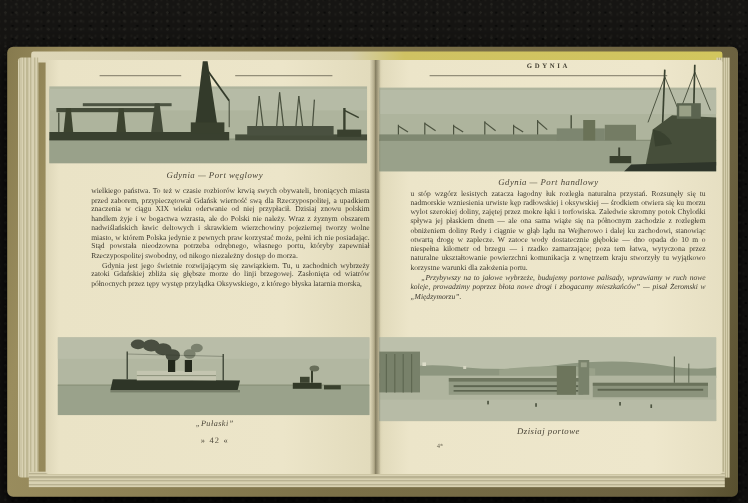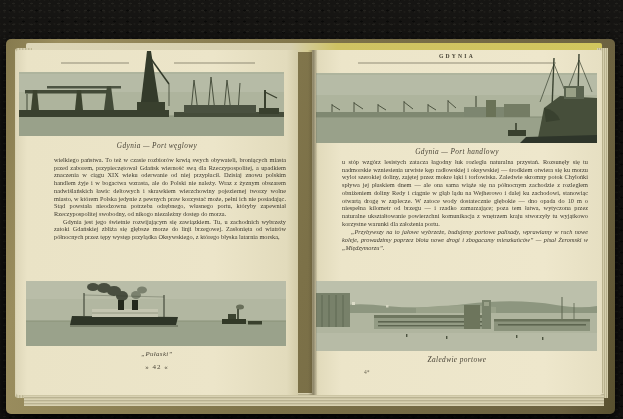--- a/index.html
+++ b/index.html
@@ -36,21 +36,21 @@
     position:absolute;left:597px;top:48px;width:11px;height:350px;
     background:repeating-linear-gradient(90deg,#d6cfae 0 1px,#b9b28e 1px 2px);
   }
   .edge-bottom{
     position:absolute;left:24px;top:393px;width:580px;height:13px;
     background:repeating-linear-gradient(180deg,#d8d1b2 0 1px,#b9b292 1px 2px,#cdc6a4 2px 3px);
   }
   
   .page{position:absolute;top:50px;height:345px;background:#ece5c9;}
   .page-left{
-    left:16px;width:282px;
+    left:38px;width:282px;
     background:linear-gradient(90deg,#ddd6b8 0,#eae3c6 4%,#ece5c9 70%,#e2dbbc 96%,#d3cca9 100%);
     border-radius:2px 0 0 2px;
   }
   .page-right{
     left:312px;width:290px;
     background:linear-gradient(90deg,#cfc8a5 0,#e2dbbc 2.5%,#ece5c9 10%,#eee7cc 80%,#e6dfc2 100%);
     border-radius:0 2px 2px 0;
   }
   .gutter{
     position:absolute;left:308px;top:50px;width:9px;height:345px;
@@ -266,18 +266,18 @@
       <line x1="246" y1="16" x2="246" y2="38" stroke="#5d6550" stroke-width="1"></line>
       <line x1="258" y1="22" x2="258" y2="38" stroke="#5d6550" stroke-width="0.8"></line>
 
       <g fill="#4c5340">
         <rect x="90" y="53" width="1.4" height="3"></rect>
         <rect x="130" y="55" width="1.4" height="3"></rect>
         <rect x="200" y="54" width="1.4" height="3"></rect>
         <rect x="226" y="56" width="1.4" height="3"></rect>
       </g>
     </svg>
-    <div class="caption" style="top:305px;">Zaledwie portowe</div>
+    <div class="caption" style="top:305px;">Dzisiaj portowe</div>
     <div class="sig-mark">4*</div>
   </div>
 
   <div class="gutter"></div>
 </div>
 
 </body></html>

